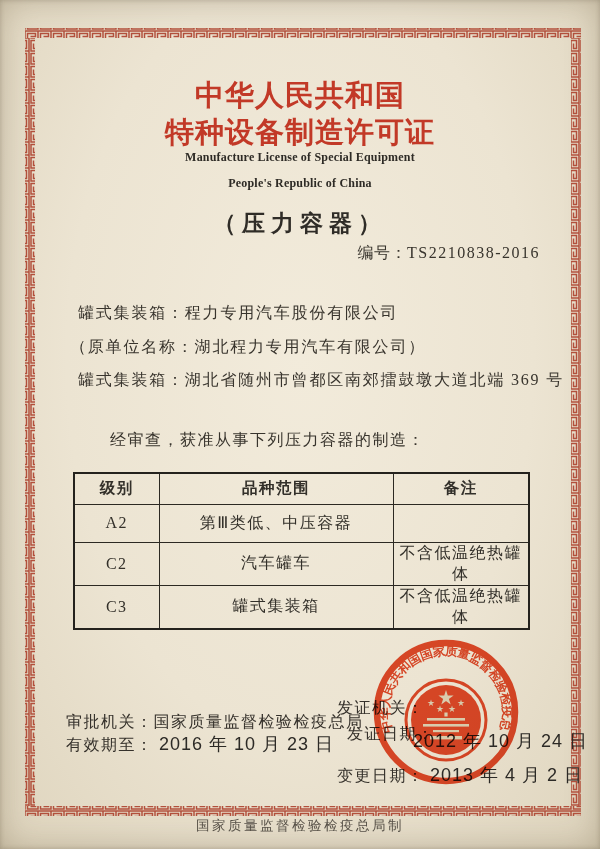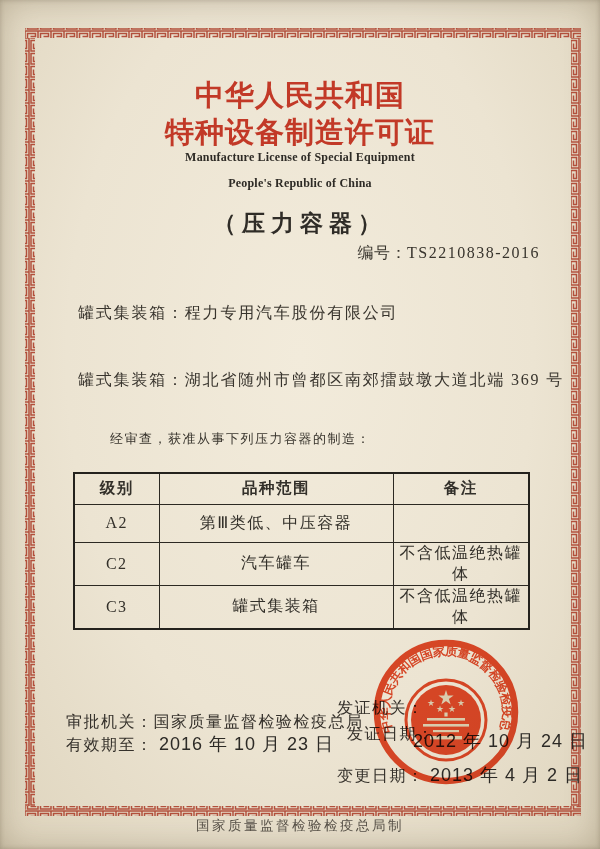--- a/index.html
+++ b/index.html
@@ -13,21 +13,21 @@
   .abs{position:absolute;}
   .ctr{left:0;right:0;text-align:center;}
   
   .t-cn{font-size:29px;font-weight:bold;color:#c23927;letter-spacing:1px;}
   .t-en{font-size:12px;font-weight:bold;color:#2e2b26;letter-spacing:.2px;}
   .category{font-size:23px;font-weight:600;color:#2f2c27;letter-spacing:6px;}
   .serial{font-size:16px;letter-spacing:.5px;}
   .serial .num{font-size:16px;letter-spacing:1.5px;}
   
   .info{font-size:16px;letter-spacing:1.8px;white-space:nowrap;}
-  .statement{font-size:13px;letter-spacing:1.5px;}
+  .statement{font-size:16px;letter-spacing:1.5px;}
   
   table.grant{border-collapse:collapse;table-layout:fixed;width:455px;}
   table.grant td,table.grant th{
     border:1.6px solid #2c2922;text-align:center;vertical-align:middle;
     font-size:16px;letter-spacing:1.5px;font-weight:normal;color:#33302a;
     padding:0;
   }
   table.grant{border:2.4px solid #24221d;}
   table.grant th{font-size:15.5px;font-weight:600;}
   
@@ -61,20 +61,23 @@
   <div class="abs ctr t-en" style="top:150px;">Manufacture License of Special Equipment</div>
   <div class="abs ctr t-en" style="top:176px;">People's Republic of China</div>
   <div class="abs ctr category" style="top:208px;">（压力容器）</div>
 
   <div class="abs serial" style="top:243px;right:60px;">
     <span>编号：</span><span class="num">TS2210838-2016</span>
   </div>
 
   <div class="abs info" style="left:78px;top:303px;">
     <span>罐式集装箱：</span><span>程力专用汽车股份有限公司</span>
+  </div>
+  <div class="abs info" style="left:70px;top:337px;">
+    <span>（原单位名称：</span><span>湖北程力专用汽车有限公司）</span>
   </div>
   <div class="abs info" style="left:78px;top:370px;">
     <span>罐式集装箱：</span><span>湖北省随州市曾都区南郊擂鼓墩大道北端 369 号</span>
   </div>
 
   <div class="abs statement" style="left:110px;top:430px;">经审查，获准从事下列压力容器的制造：</div>
 
   <table class="grant abs" style="left:73px;top:472px;">
     <colgroup>
         <col style="width:85px">

